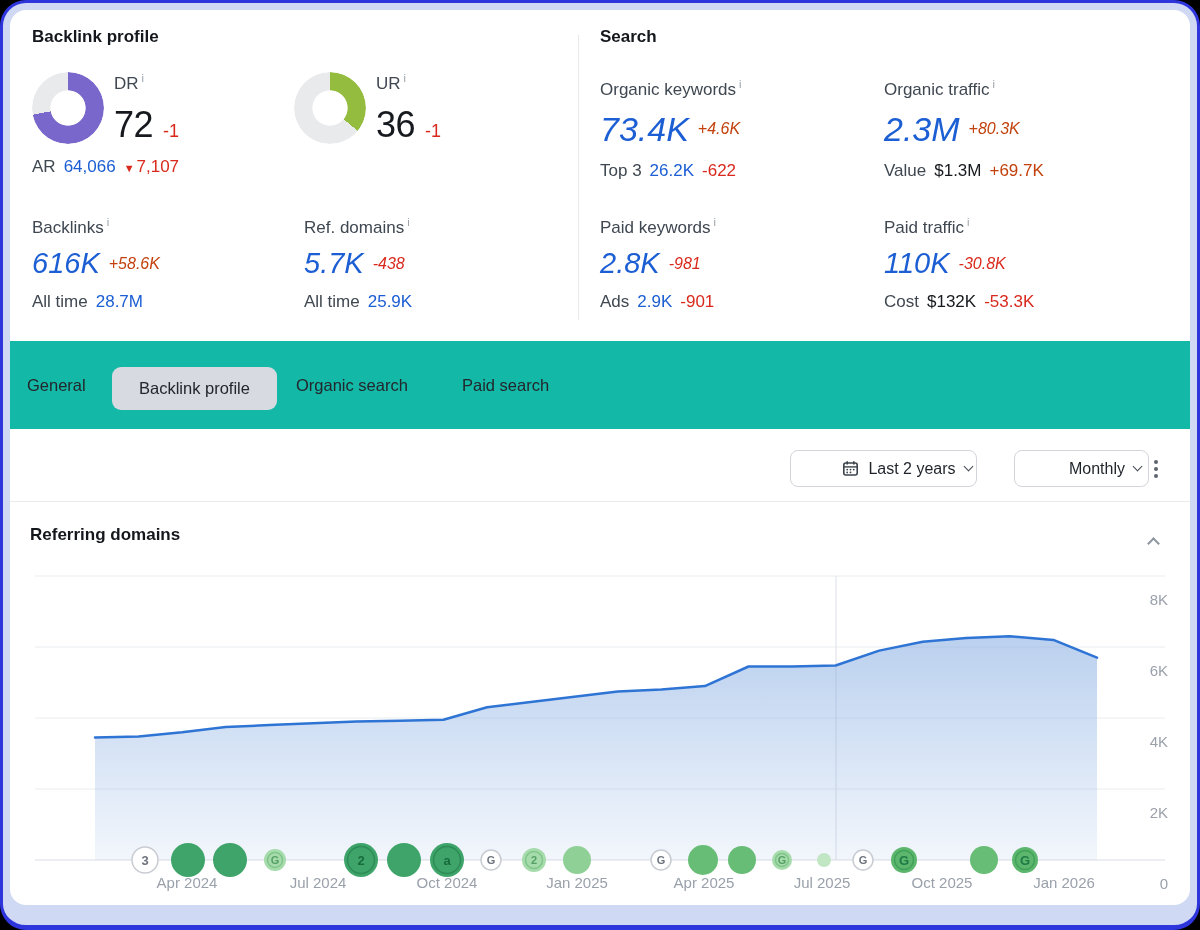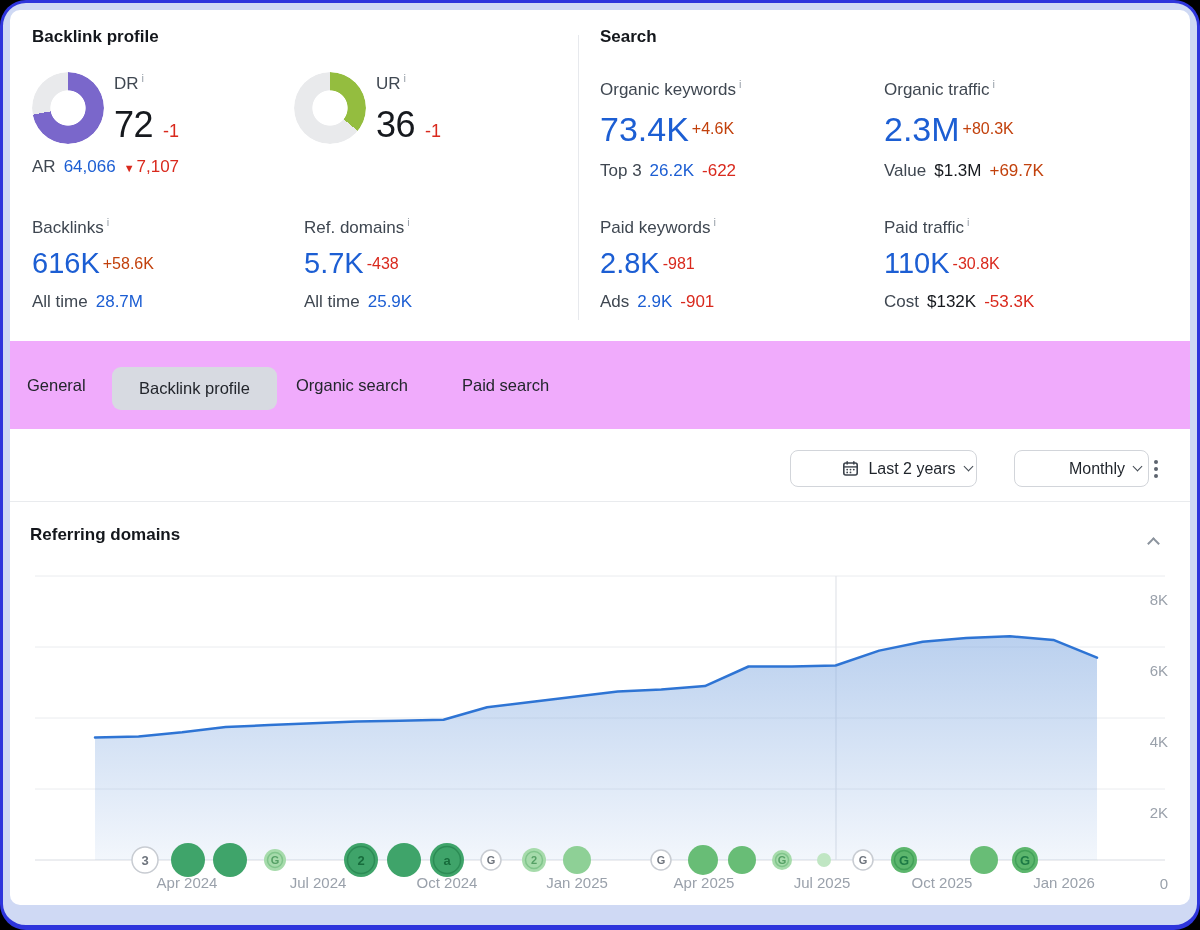--- a/index.html
+++ b/index.html
@@ -1,49 +1,49 @@
 <!DOCTYPE html>
 <html><head>
 <meta charset="utf-8">
 <style>
   * { box-sizing: border-box; margin: 0; padding: 0; }
   html,body { width:1200px; height:930px; }
   body { background:#000; font-family:"Liberation Sans",sans-serif; position:relative; overflow:hidden; }
   .window { position:absolute; inset:0; border-radius:26px; background:#cfd9f4;
             border:3px solid #2e35dc; border-bottom-width:5px; }
   .card { position:absolute; left:7px; top:7px; width:1180px; height:895px;
-          background:#fff; border-radius:10px; overflow:hidden; }
+          background:#fff; border-radius:16px; overflow:hidden; }
 
   
   .sec-title { position:absolute; font-size:17px; font-weight:700; color:#14171c; }
   .lbl { font-size:17px; color:#3f4751; white-space:nowrap; }
   sup.info { font-size:11px; color:#98a0a9; margin-left:3px; cursor:pointer; }
   .donut { position:absolute; width:72px; height:72px; border-radius:50%;
            -webkit-mask:radial-gradient(circle closest-side, transparent 48%, #000 50%);
            mask:radial-gradient(circle closest-side, transparent 48%, #000 50%); }
   .gauge-text { position:absolute; }
   .bigrow { display:flex; align-items:baseline; gap:10px; margin-top:10px; }
   .huge { font-size:36px; color:#16191e; letter-spacing:-0.5px; }
   .red { color:#d9291d; } .green { color:#c2410c; } .blue { color:#1c5ed3; } .dk { color:#16191e; }
   .chg { font-size:16px; } .chg.lg { font-size:18px; }
   .subline { display:flex; align-items:baseline; gap:8px; font-size:17px; white-space:nowrap; }
   .subline.abs { position:absolute; }
   .lbl2 { color:#3f4751; }
   .tri { font-size:11px; margin-right:2px; }
   .stat { position:absolute; }
   .stat .lbl { line-height:21px; }
-  .stat .valrow { display:flex; align-items:flex-end; gap:3px; margin-top:9px; line-height:33px; }
+  .stat .valrow { display:flex; align-items:flex-end; gap:9px; margin-top:9px; line-height:33px;font-style:italic; }
   .stat .val { font-size:29px; }
   .stat.r1 .valrow { line-height:40px; margin-top:9px; }
   .stat.r1 .val { font-size:34px; }
   .stat .subline { margin-top:12px; }
   .vdivider { position:absolute; left:568px; top:25px; width:1px; height:285px; background:#e7e9ed; }
 
   
-  .tabband { position:absolute; left:0; top:331px; width:1180px; height:88px; background:#f0abfc; }
+  .tabband { position:absolute; left:0; top:331px; width:1180px; height:88px; background:#14b8a6; }
   .tab { position:absolute; top:0; height:88px; display:flex; align-items:center;
          font-size:16.5px; color:#23262c; cursor:pointer; white-space:nowrap; }
   .tab.selected { top:26px; height:43px; background:#d7dae1; border-radius:9px; padding:0 27px; }
 
   
   .seg-group { position:absolute; left:20px; top:440px; height:37px; display:flex;
                border:1px solid #d2d5da; border-radius:8px; background:#fff; overflow:hidden; }
   .seg { font-family:inherit; font-size:16px; color:#1f242b; background:none; border:none;
          padding:0 17px; display:flex; align-items:center; gap:9px; cursor:pointer; }
   .seg + .seg { border-left:1px solid #d2d5da; }

